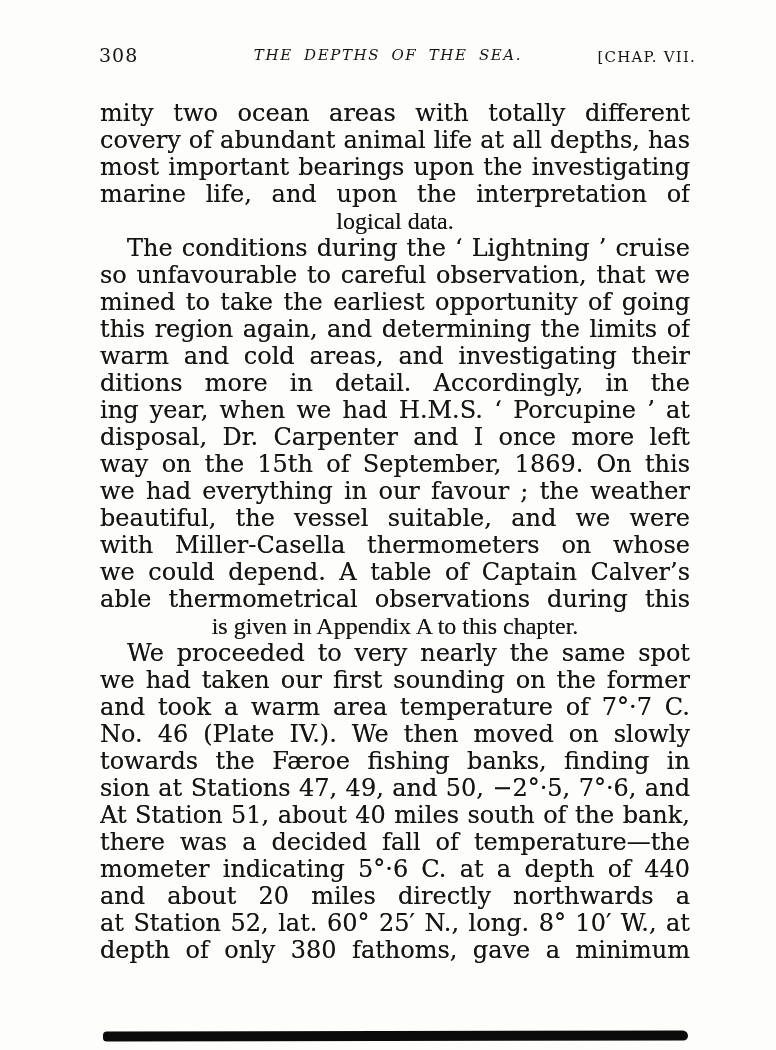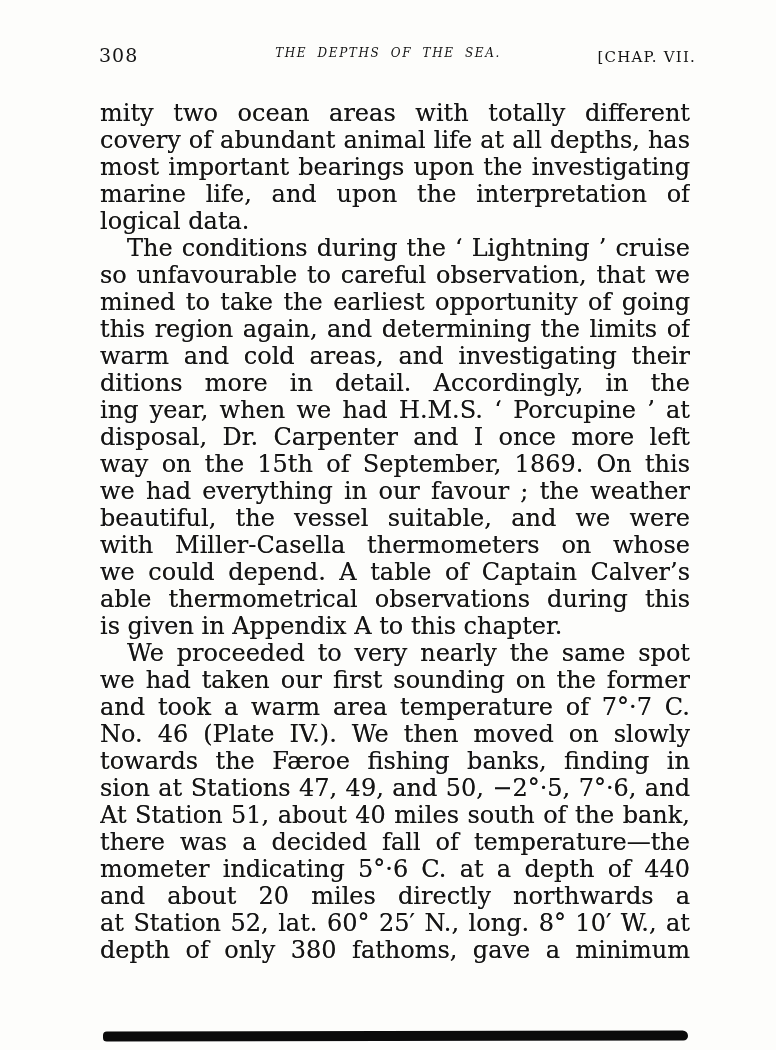--- a/index.html
+++ b/index.html
@@ -24,21 +24,21 @@
     top: 44px;
     font-size: 19px;
     letter-spacing: 1px;
   }
   .running-title {
     position: absolute;
     left: 50%;
     transform: translateX(-50%);
     top: 46px;
     font-style: italic;
-    font-size: 12px;
+    font-size: 15px;
     letter-spacing: 1.6px;
     word-spacing: 5px;
     white-space: nowrap;
   }
   .chapter-ref {
     position: absolute;
     right: 80px;
     top: 48px;
     font-size: 15px;
     letter-spacing: 1.2px;
@@ -60,21 +60,21 @@
     text-align: justify;
     white-space: normal;
   }
   
   .line:not(.endline)::after {
     content: "";
     display: inline-block;
     width: 100%;
     height: 0;
   }
-  .line.endline { text-align: left; }
+  .line.endline { text-align: center; font-family: Liberation Serif, serif; }
   .line.indent { text-indent: 27px; }
   
   .scan-bar {
     position: absolute;
     left: 103px;
     top: 1031px;
     width: 585px;
     height: 10px;
     background: #0b0b0b;
     border-radius: 5px 7px 6px 5px;

